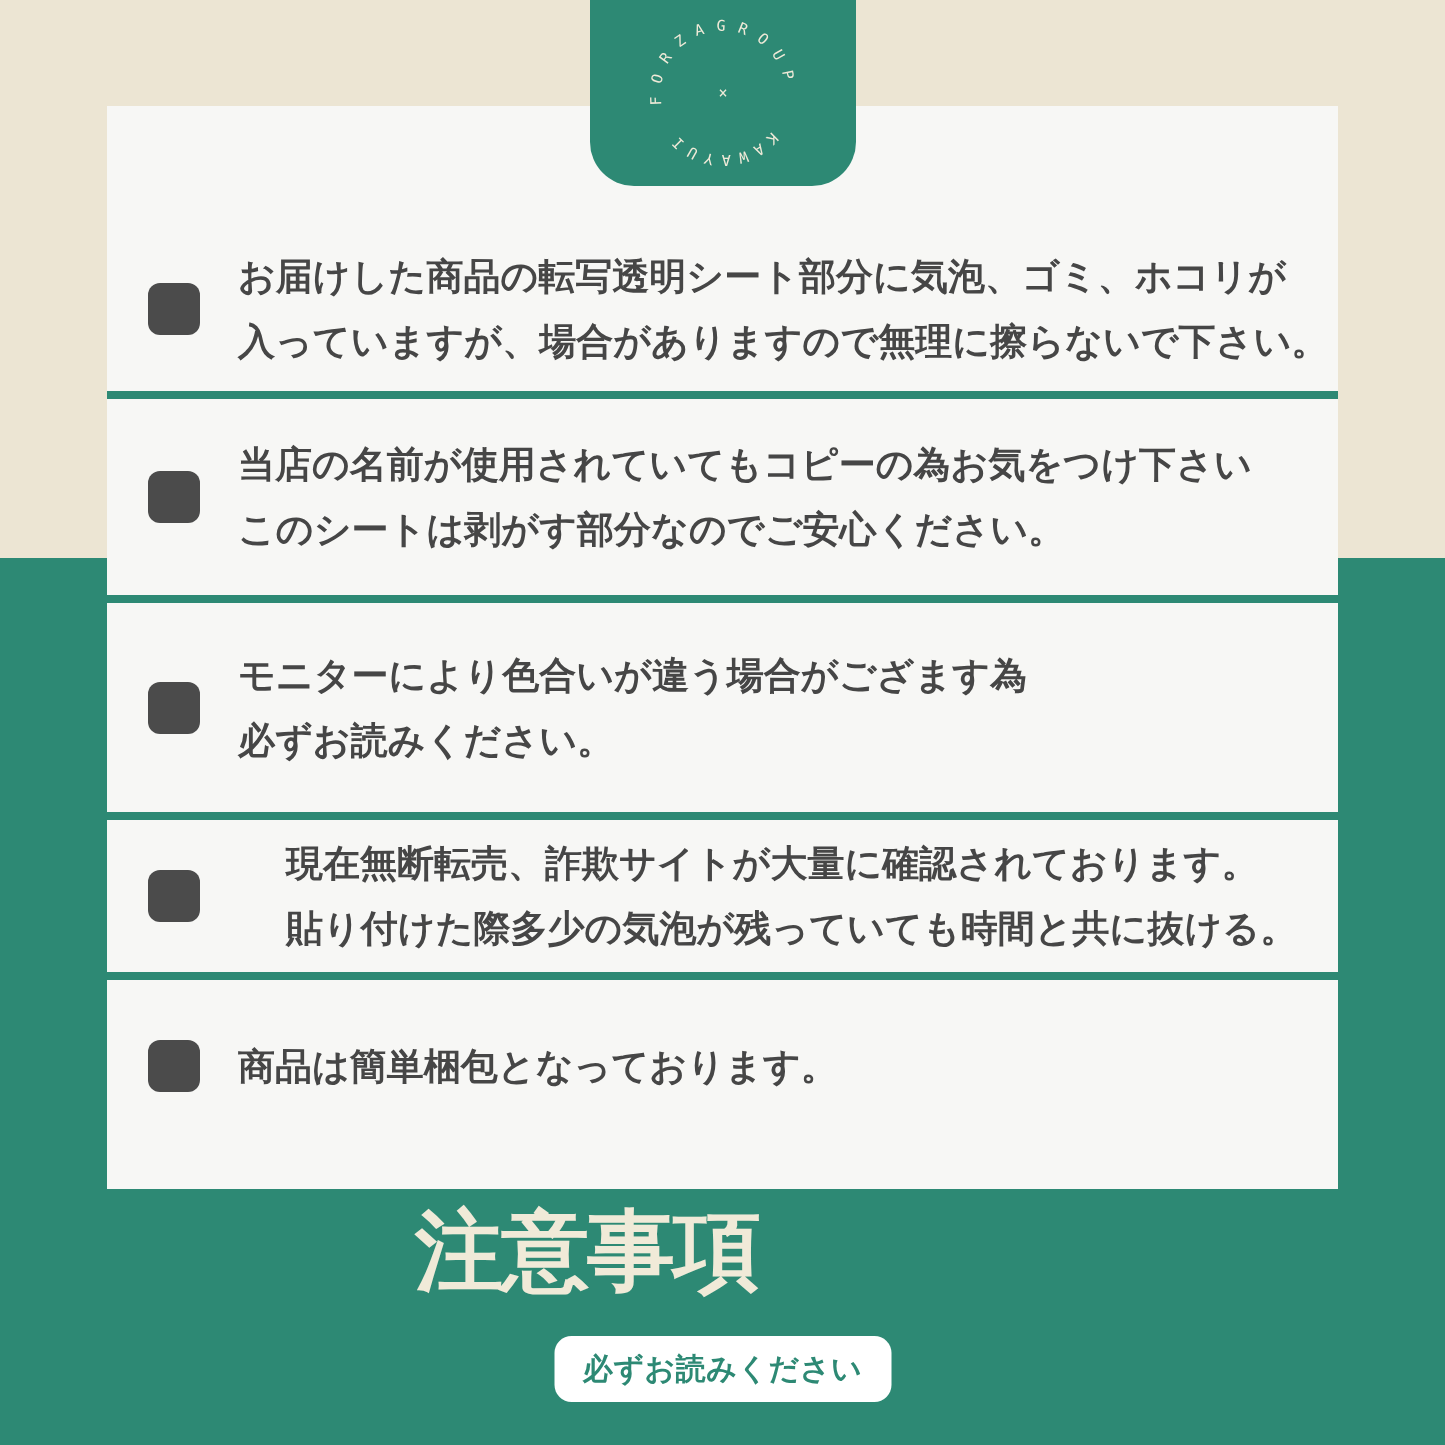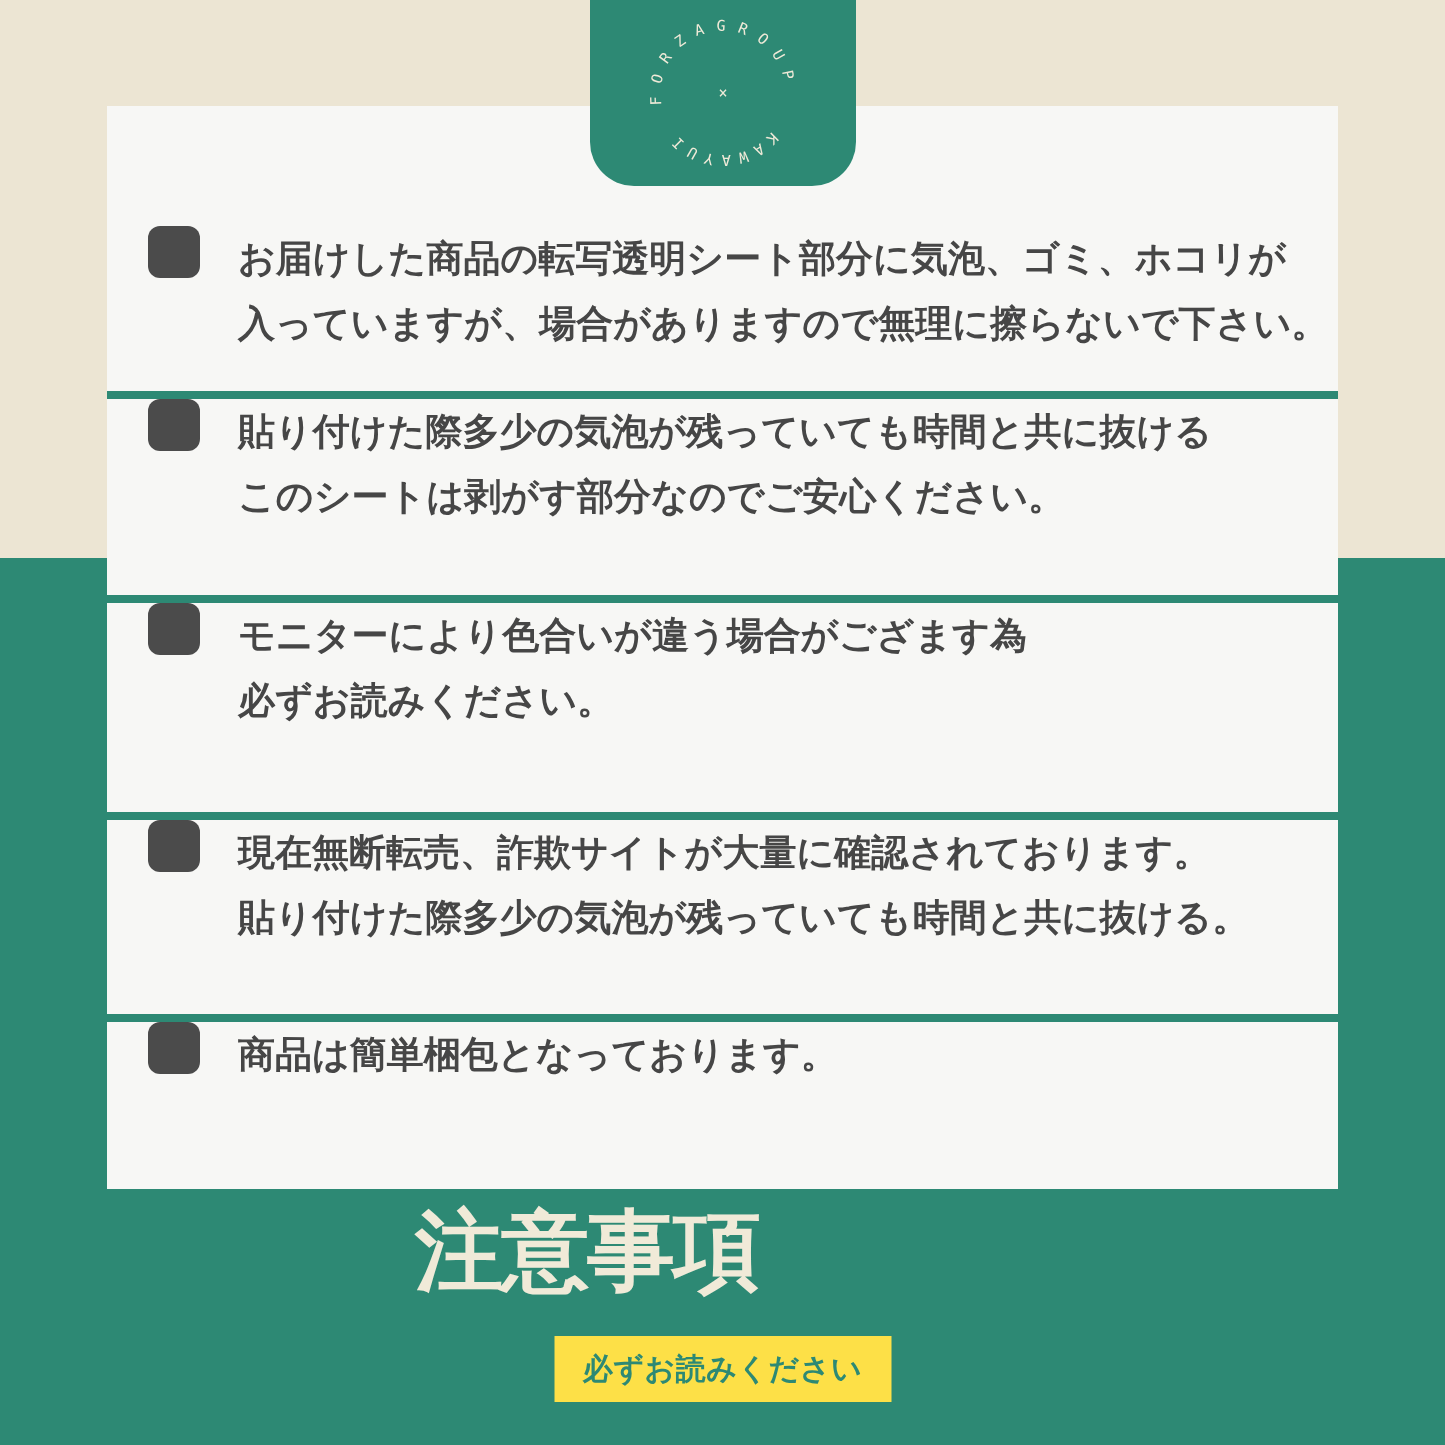--- a/index.html
+++ b/index.html
@@ -15,28 +15,28 @@
     background:#2d8974;
   }
   
   .card{
     position:absolute;left:107px;top:106px;width:1231px;height:1083px;
     background:#f7f7f5;
     display:flex;flex-direction:column;
   }
   .divider{height:8px;background:#2d8974;flex:0 0 auto;}
   .row{
-    display:flex;align-items:flex-start;
+    display:flex;align-items:center;
     padding-left:41px;box-sizing:border-box;
     flex:0 0 auto;
   }
   .row-1{height:285px;padding-top:120px;}
   .row-2{height:196px;}
   .row-3{height:209px;}
-  .row-4{height:194px;}
+  .row-4{height:152px;gap:48px;}
   .row-5{height:172px;}
   .checkbox{
     width:52px;height:52px;border-radius:12px;
     background:#4b4b4b;flex:0 0 auto;
     margin-right:38px;
   }
   .notice-text{
     color:#464646;
     font-size:37px;font-weight:700;
     line-height:65px;
@@ -66,22 +66,22 @@
     position:absolute;left:0;top:1200px;width:1174px;
     text-align:center;
     color:#f0ead8;
     font-size:88px;font-weight:900;
     letter-spacing:-2px;
     line-height:1.15;
   }
   .footer-box{
     position:absolute;left:50%;top:1336px;transform:translateX(-50%);
     width:337px;height:66px;
-    background:#fde047;
-    display:flex;align-items:center;justify-content:center;
+    background:#ffffff;
+    display:flex;align-items:center;justify-content:center;border-radius:17px;
   }
   .footer-box-label{
     color:#2d8974;
     font-size:30px;font-weight:700;
     letter-spacing:0.5px;
     white-space:nowrap;
   }
 </style>
 </head>
 <body>
@@ -98,21 +98,21 @@
         <div>お届けした商品の転写透明シート部分に気泡、ゴミ、ホコリが</div>
         <div>入っていますが、場合がありますので無理に擦らないで下さい。</div>
       </div>
     </div>
 
     <div class="divider"></div>
 
     <div class="row row-2">
       <div class="checkbox"></div>
       <div class="notice-text">
-        <div>貼り付けた際多少の気泡が残っていても時間と共に抜ける</div>
+        <div>当店の名前が使用されていてもコピーの為お気をつけ下さい</div>
         <div>このシートは剥がす部分なのでご安心ください。</div>
       </div>
     </div>
 
     <div class="divider"></div>
 
     <div class="row row-3">
       <div class="checkbox"></div>
       <div class="notice-text">
         <div>モニターにより色合いが違う場合がござます為</div>

